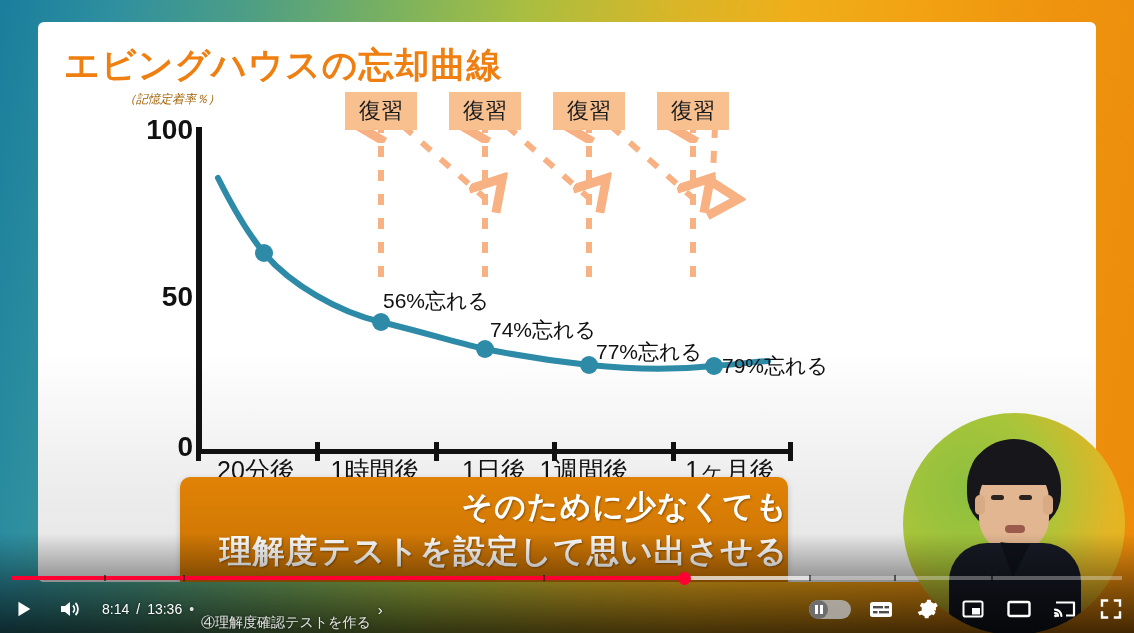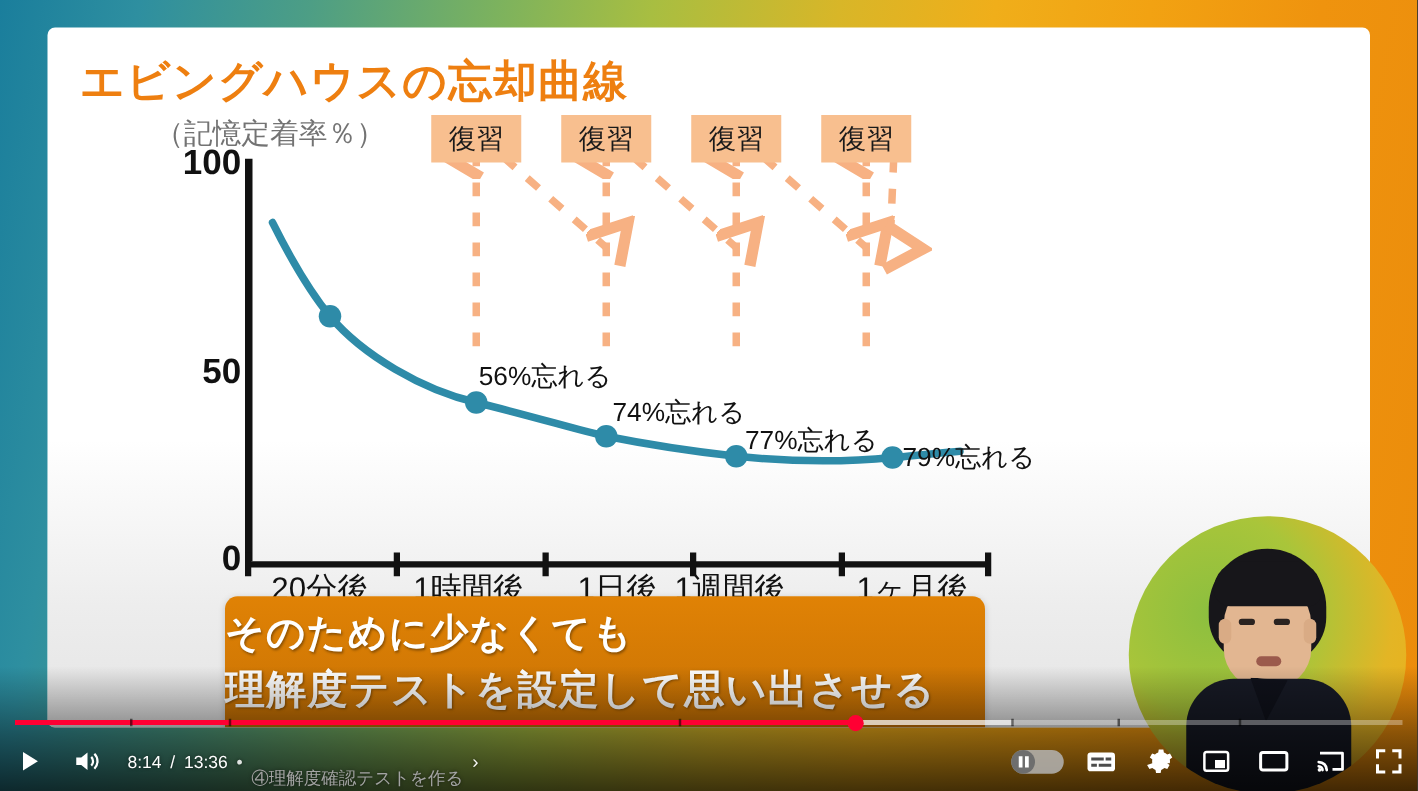--- a/index.html
+++ b/index.html
@@ -64,23 +64,24 @@
 
   
   #chart {
     position: absolute;
     left: 0; top: 0;
     width: 1058px; height: 560px;
   }
   .axis-unit {
     position: absolute;
     left: 86px; top: 69px;
-    font-size: 23px;
-    color: #737373;
-    white-space: nowrap;
+    font-size: 12px;
+    color: #a16207;
+    white-space: nowrap;
+    font-style: italic;
   }
   .ytick {
     position: absolute;
     font-size: 28px;
     font-weight: bold;
     color: #111;
     text-align: right;
     width: 60px;
   }
   #ytick-100 { left: 95px; top: 92px; }
@@ -146,21 +147,21 @@
   
   #caption-banner {
     position: absolute;
     left: 142px; top: 455px;
     width: 608px; height: 105px;
     background: linear-gradient(to bottom, #e08205 0%, #c87204 100%);
     border-top-left-radius: 10px;
     border-top-right-radius: 10px;
     display: flex;
     flex-direction: column;
-    align-items: flex-start;
+    align-items: flex-end;
     justify-content: center;
     gap: 2px;
     box-shadow: 0 2px 6px rgba(0,0,0,0.18);
   }
   .caption-line {
     color: #ffffff;
     font-weight: bold;
     font-size: 31px;
     text-shadow: 1px 1px 2px rgba(0,0,0,0.35);
     white-space: nowrap;
@@ -304,21 +305,21 @@
     align-items: center;
     gap: 7px;
     font-size: 14px;
     color: #ffffff;
     margin-left: 10px;
     white-space: nowrap;
     text-shadow: 0 0 3px rgba(0,0,0,0.6);
     text-align: center;
   }
   #time-chapter .dot { opacity: 0.85; }
-  #chapter-title { color: #a3a3a3; margin-top: 27px; }
+  #chapter-title { color: #e5e5e5; margin-top: 27px; }
   #chapter-chevron { font-size: 15px; opacity: 0.95; }
   #controls .spacer { flex: 1 1 auto; }
 
   
   #autoplay-toggle {
     width: 56px; height: 48px;
     display: flex; align-items: center; justify-content: center;
     flex: 0 0 auto;
   }
   #autoplay-pill {

